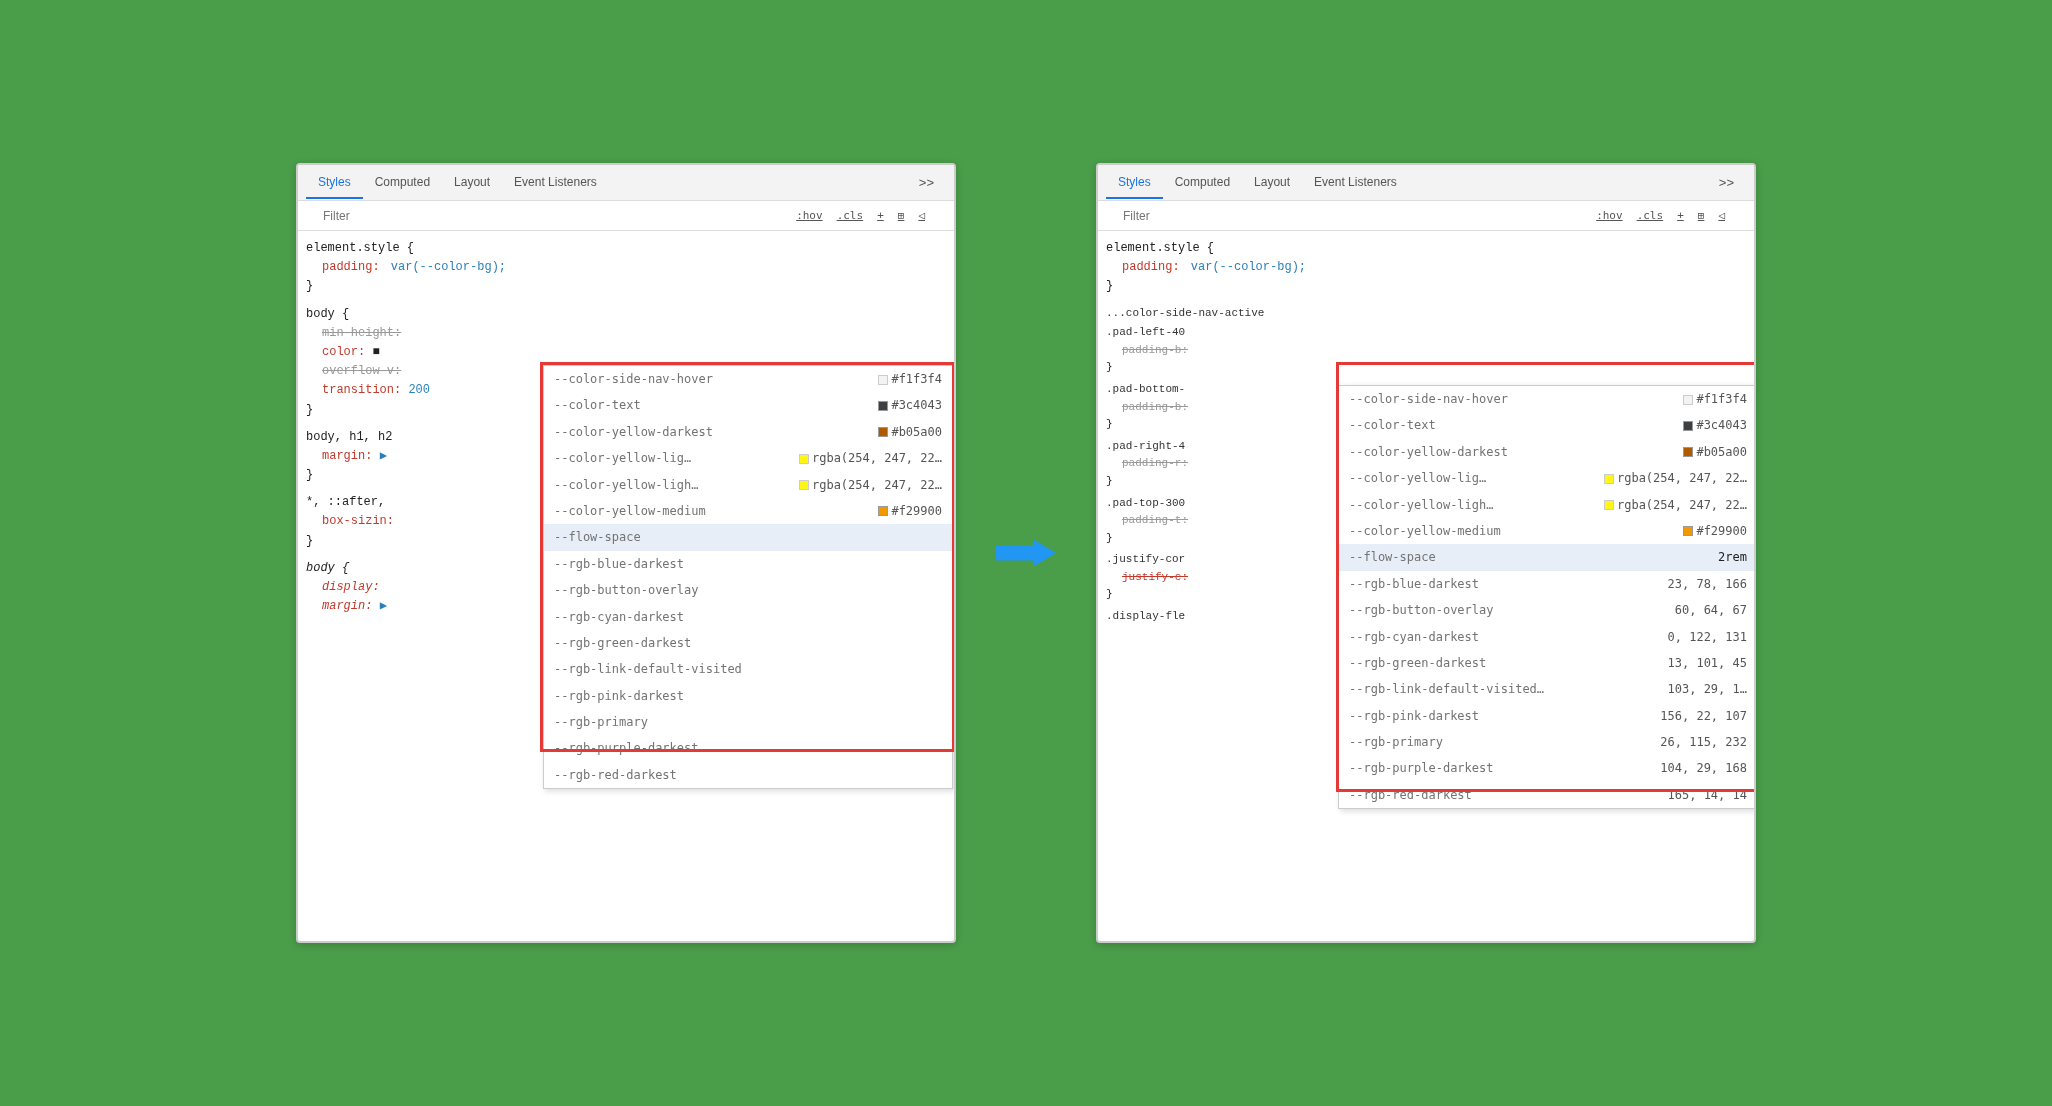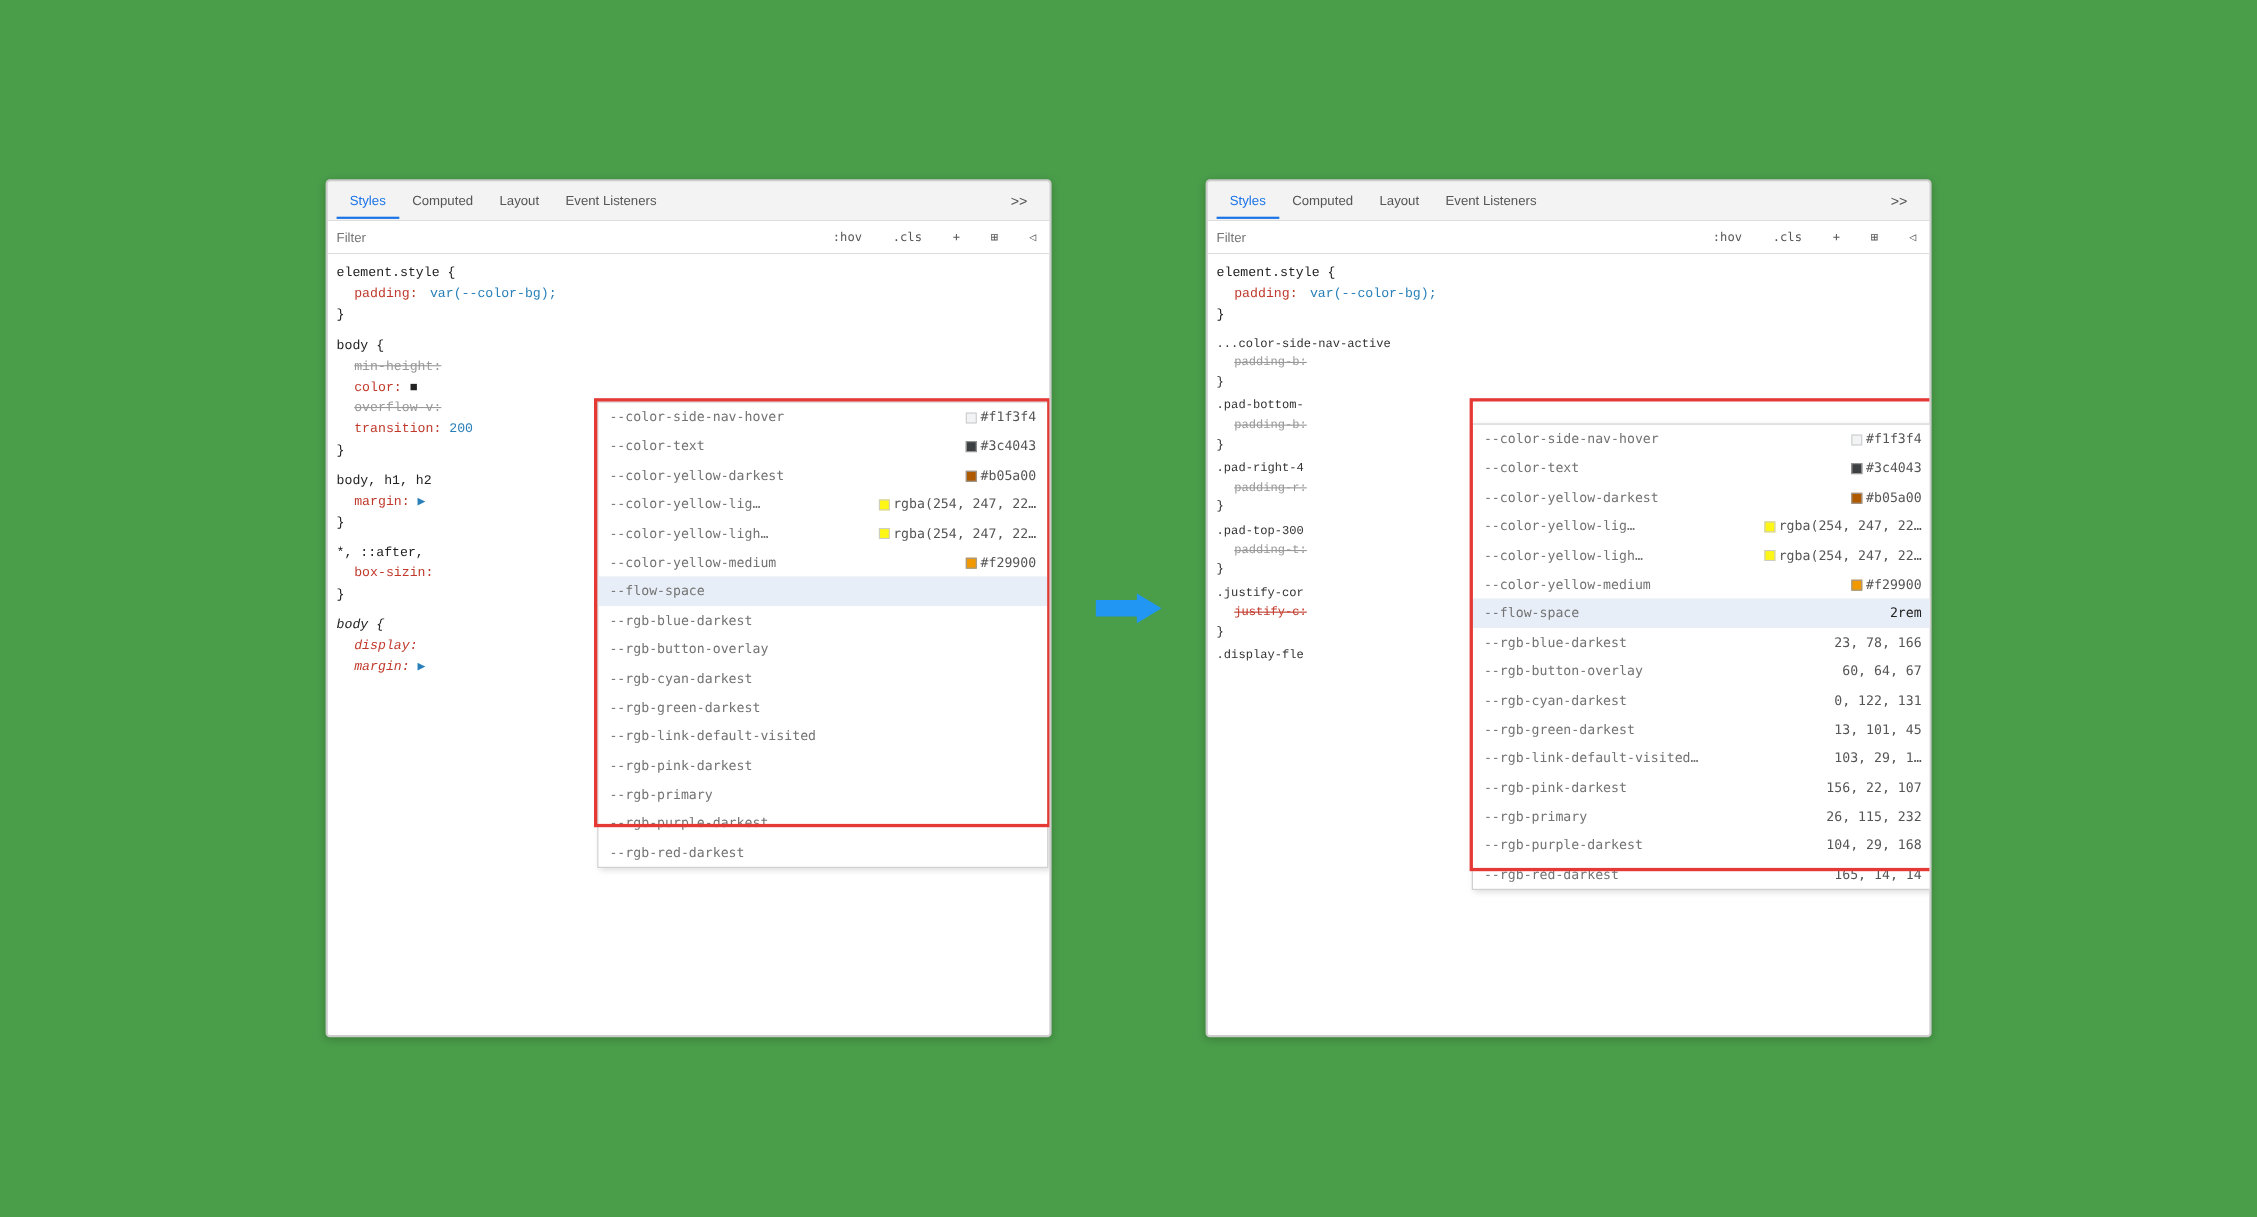--- a/index.html
+++ b/index.html
@@ -53,40 +53,41 @@
     }
     .tab-more {
       margin-left: auto;
       color: #555;
       font-size: 13px;
     }
     .filter-bar {
       display: flex;
       align-items: center;
       border-bottom: 1px solid #ddd;
-      padding: 4px 8px;
+      padding: 4px 25px;
       gap: 6px;
       background: #fff;
       height: 30px;
     }
     .filter-input {
       flex: 1;
       border: none;
       outline: none;
       font-size: 12px;
       font-family: -apple-system, BlinkMacSystemFont, 'Segoe UI', sans-serif;
       color: #333;
       background: transparent;
     }
     .filter-actions {
       display: flex;
       align-items: flex-start;
-      gap: 20px;
+      gap: 6px;
       color: #555;
       font-size: 11px;
+      text-decoration: underline;
     }
     .filter-btn {
       padding: 2px 4px;
       font-size: 11px;
       color: #555;
       cursor: pointer;
       font-family: 'Menlo', monospace;
     }
     .styles-content {
       padding: 6px 0;
@@ -319,20 +320,21 @@
         <div><span class="css-text">element.style {</span></div>
         <div style="padding-left:16px;">
           <span class="prop-name" style="padding-left:0">padding:</span>
           <span style="color:#2980b9; margin-left:4px;"> var(--color-bg);</span>
         </div>
         <div><span class="brace">}</span></div>
       </div>
 
       <div class="css-rule" style="margin-top: 4px; color:#888; font-size:11px;">
         <div style="color:#333;">...color-side-nav-active</div>
+        <div style="margin-top:2px;"><span style="color:#333;">.pad-left-40</span></div>
         <div style="padding-left:16px;"><span style="text-decoration:line-through; color:#999;">padding-b:</span></div>
         <div><span class="brace">}</span></div>
         <div style="margin-top:4px;"><span style="color:#333;">.pad-bottom-</span></div>
         <div style="padding-left:16px;"><span style="text-decoration:line-through; color:#999;">padding-b:</span></div>
         <div><span class="brace">}</span></div>
         <div style="margin-top:4px;"><span style="color:#333;">.pad-right-4</span></div>
         <div style="padding-left:16px;"><span style="text-decoration:line-through; color:#999;">padding-r:</span></div>
         <div><span class="brace">}</span></div>
         <div style="margin-top:4px;"><span style="color:#333;">.pad-top-300</span></div>
         <div style="padding-left:16px;"><span style="text-decoration:line-through; color:#999;">padding-t:</span></div>

